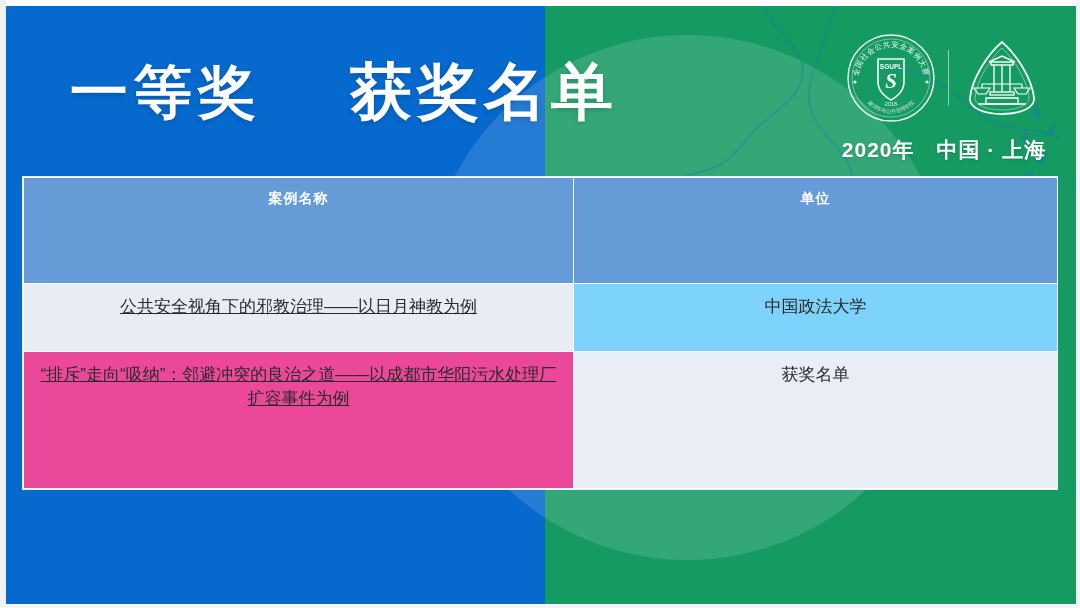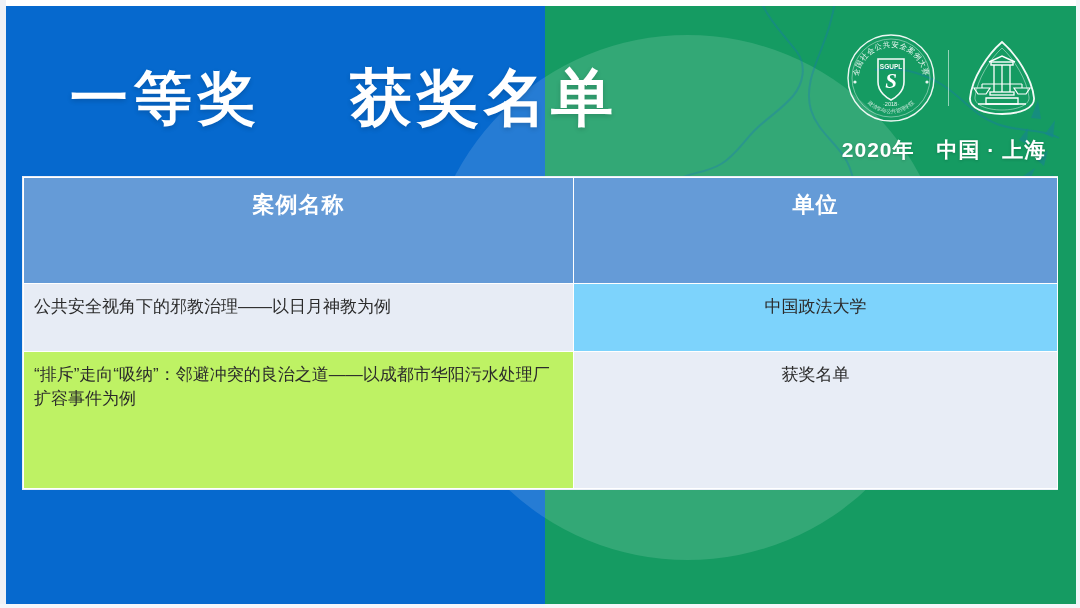--- a/index.html
+++ b/index.html
@@ -78,21 +78,21 @@
     left: 545px; top: 0;
     width: 535px; height: 608px;
     z-index: 3;
     pointer-events: none;
     opacity: 0.55;
   }
 
   
   .title-row {
     position: absolute;
-    left: 0; top: 50px;
+    left: 0; top: 44px;
     width: 1080px;
     height: 96px;
     z-index: 10;
     display: flex;
     align-items: center;
     pointer-events: none;
   }
   .title-award {
     margin-left: 70px;
     color: #ffffff;
@@ -168,52 +168,53 @@
   }
   table.award-table th,
   table.award-table td {
     border: 1px solid #ffffff;
     box-sizing: border-box;
     vertical-align: top;
   }
   table.award-table th {
     background: #659bd7;
     color: #ffffff;
-    font-size: 22px;
+    font-size: 14px;
     font-weight: bold;
     text-align: center;
     height: 106px;
     vertical-align: top;
     padding-top: 12px;
     letter-spacing: 1px;
   }
   .col-case { width: 550px; }
   .col-unit { width: 484px; margin-top: 7px; }
 
   table.award-table td {
     background: #e7ecf5;
     color: #2b2b2b;
     font-size: 17px;
     padding: 11px 10px 10px 10px;
     line-height: 1.45;
   }
   td.cell-case {
-    text-align: left;
+    text-align: center;
     padding-left: 12px;
+    text-decoration: underline;
   }
   td.cell-unit {
     text-align: center;
     background: #e3eaf4;
   }
   tr.row-1 td { height: 65px; }
   tr.row-2 td { height: 132px; }
 
   tr.row-1 td.cell-case { background: #e7ecf5; }
   tr.row-1 td.cell-unit { background: #7dd3fc; text-align: center; }
-  tr.row-2 td.cell-case { background: #bef264; }
+  tr.row-2 td.cell-case { background: #ec4899; }
   tr.row-2 td.cell-unit { background: #e8edf6; }
 </style>
 </head>
 <body>
 
 <div class="slide">
 
   <div class="bg-blue"></div>
   <div class="bg-green"></div>
 

